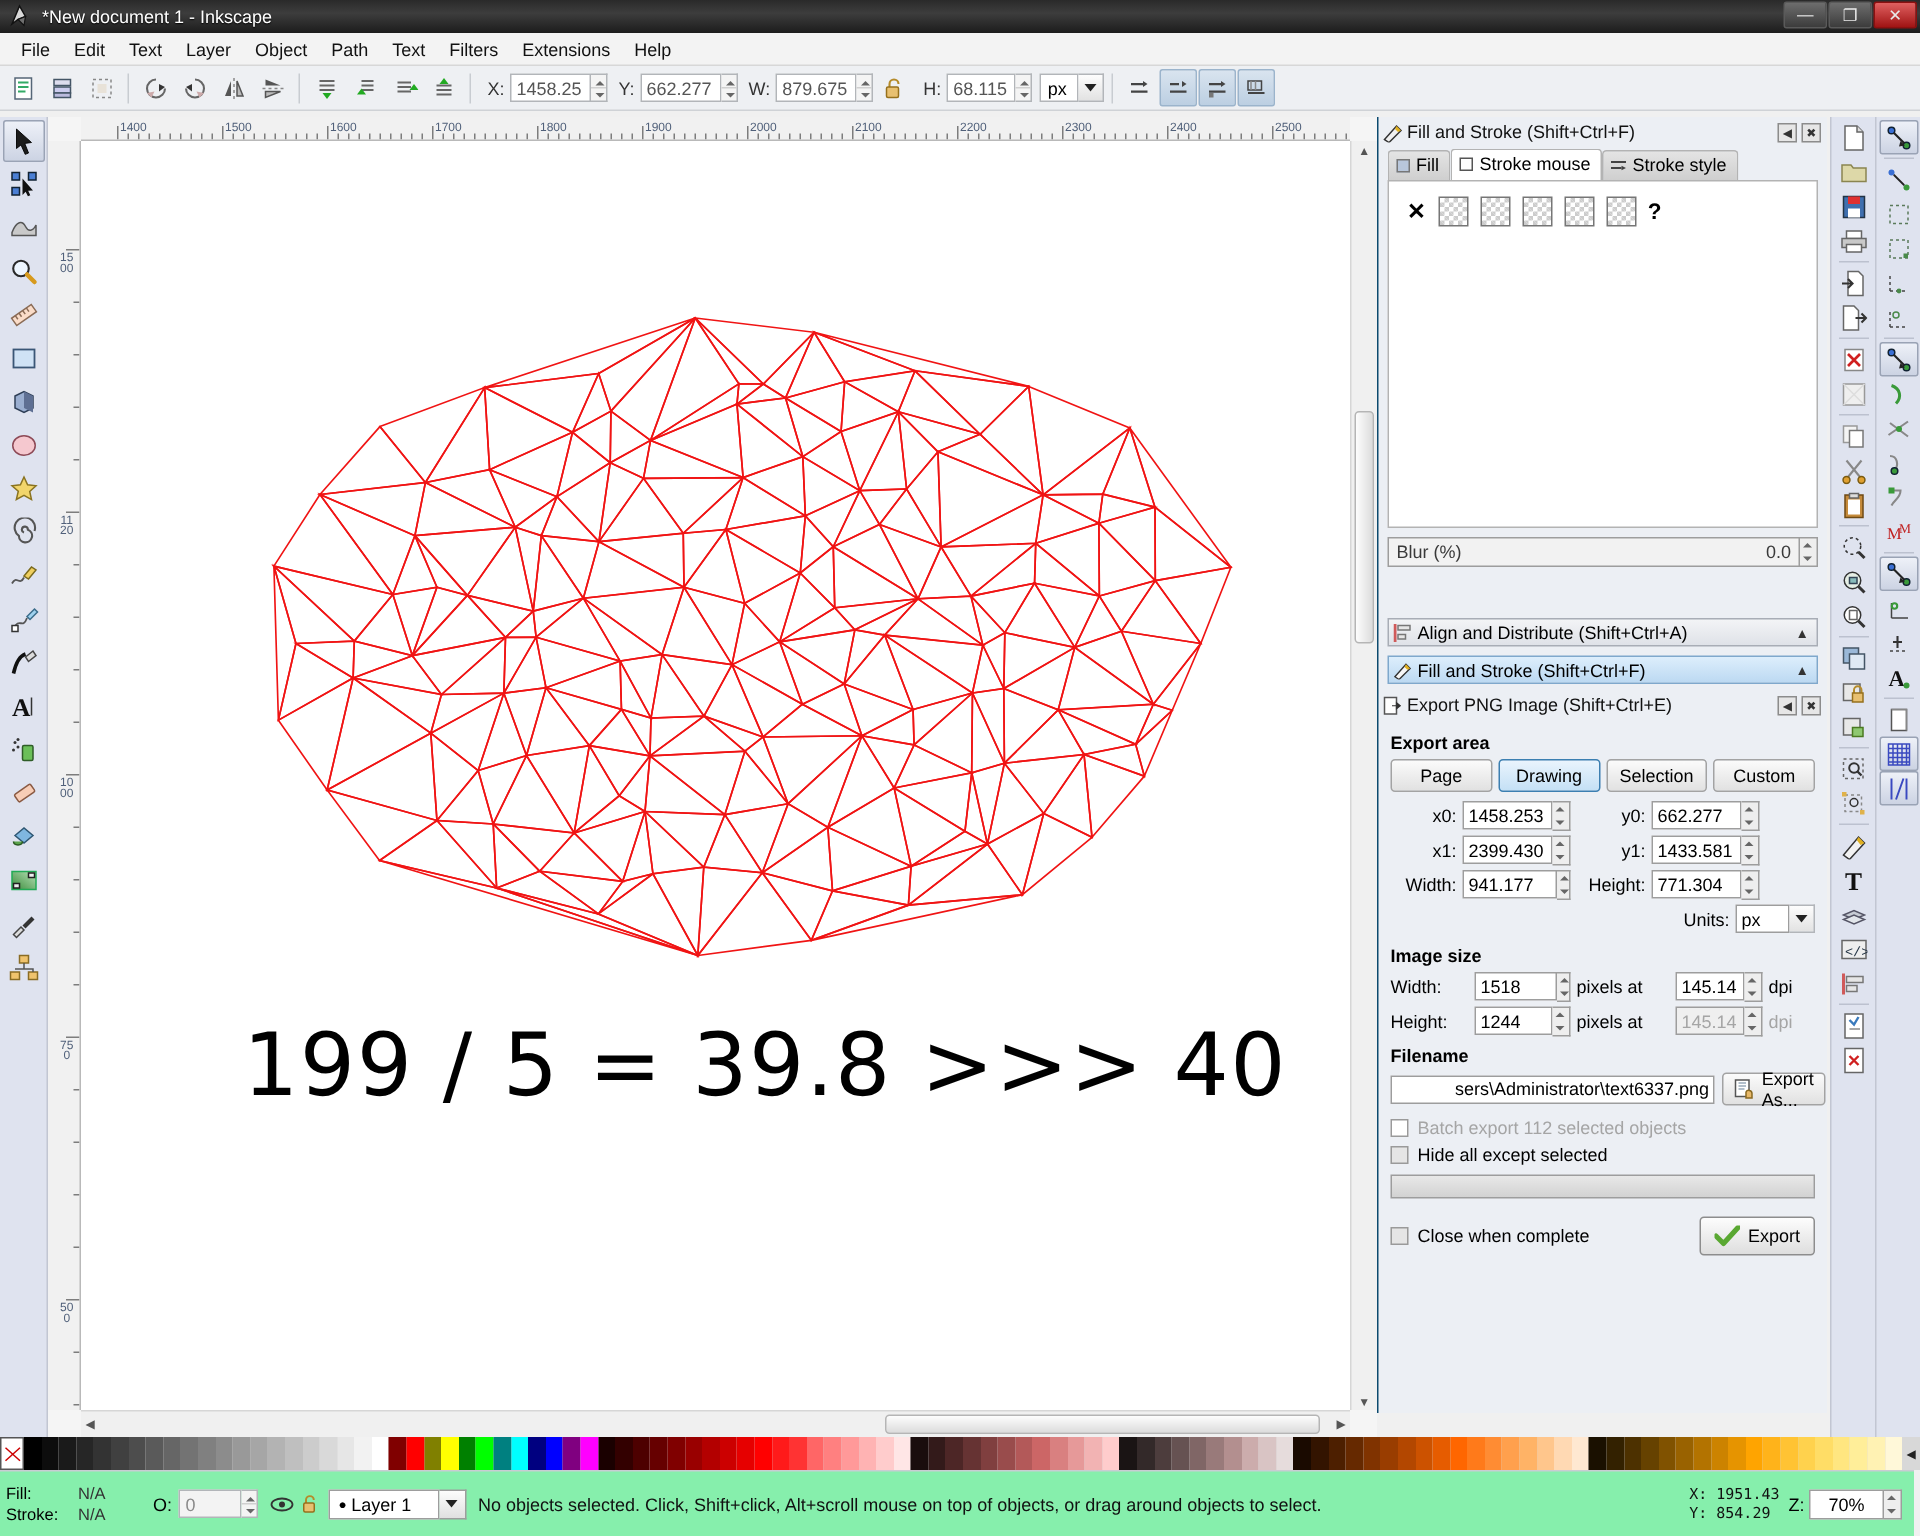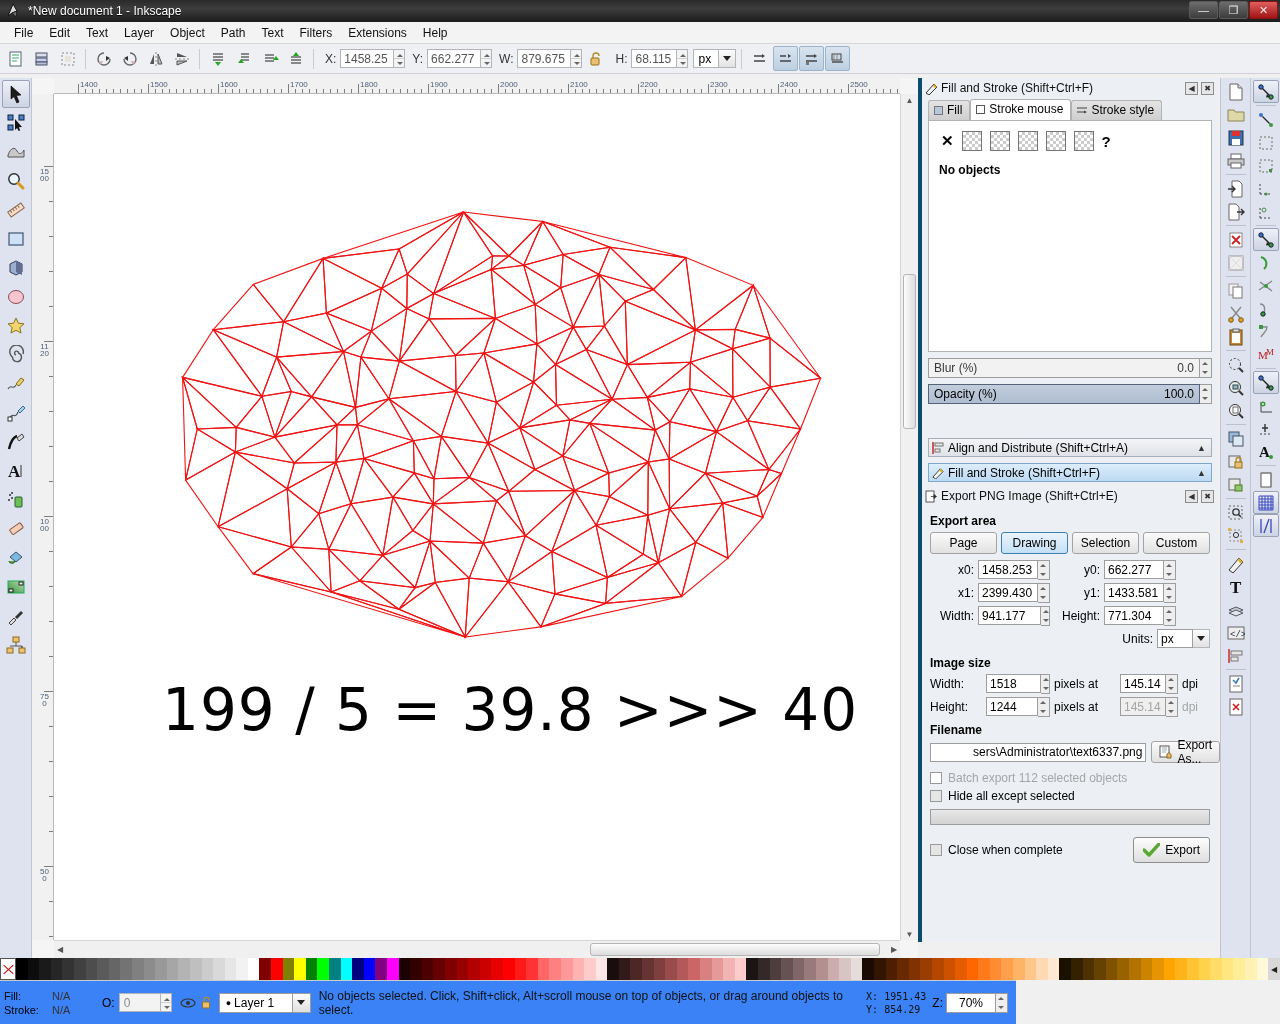--- a/index.html
+++ b/index.html
@@ -108,21 +108,21 @@
                background:linear-gradient(180deg,#fdfdfd,#dcdcdc); border:1px solid #b5b5b5; border-radius:3px;}
   .sb-arrow{ position:absolute; font-size:8px; color:#555; display:flex;align-items:center;justify-content:center;}
   .canvas-text {
     position:absolute; left:108px; top:582px;
     font-family:"DejaVu Sans", sans-serif; font-size:58px; color:#000; white-space:nowrap;
     letter-spacing:1px;
   }
 
   
   .dock { position:absolute; top:78px; left:918px; width:300px; bottom:82px;
-          background:#eceff4; border-left:4px solid #0c4a6e; }
+          background:#eceff4; border-left:1px solid #0c4a6e; }
   .panel-title { height:20px; display:flex; align-items:center; font-size:12px;
                  font-weight:400; color:#111; padding-left:3px; }
   .panel-title .pt-actions{ margin-left:auto; display:flex; gap:3px; padding-right:4px; }
   .ptbtn{ width:13px;height:13px;border:1px solid #8c8c8c;background:#e6e6e6;
           font-size:8px; display:flex;align-items:center;justify-content:center;color:#333;}
   .tabs { display:flex; padding-left:6px; height:22px; align-items:flex-end; }
   .tab { border:1px solid #b3b3b3; border-bottom:none; background:linear-gradient(180deg,#e4e4e4,#cfcfcf);
          padding:2px 7px 3px 5px; font-size:12px; display:flex;align-items:center;gap:4px;
          border-radius:3px 3px 0 0;}
   .tab.active{ background:#fff; padding-bottom:4px; }
@@ -197,22 +197,22 @@
   .palette{ position:absolute; left:0; bottom:44px; width:1280px; height:22px;
             background:#d8d8d8; display:flex; align-items:stretch; }
   .pal-none{ width:16px; border:1px solid #555; background:#fff; position:relative; flex:none;}
   .pal-none::before,.pal-none::after{content:'';position:absolute;left:1px;top:50%;width:13px;height:1px;background:#c00;}
   .pal-none::before{transform:rotate(42deg);} .pal-none::after{transform:rotate(-42deg);}
   .pal-swatch{ flex:1 1 auto; }
   .pal-arrow{ width:12px; background:#d8d8d8; display:flex;align-items:center;justify-content:center;
               font-size:8px; color:#222; flex:none;}
 
   
-  .statusbar{ position:absolute; left:0; bottom:0; width:1016px; height:44px;
-              background:#3b82f6; border-top:1px solid #c9ccd3; display:flex; align-items:center;}
+  .statusbar{ position:absolute; left:0; bottom:0; width:1276px; height:44px;
+              background:#86efac; border-top:1px solid #c9ccd3; display:flex; align-items:center;}
   .fs-block{ width:96px; padding-left:4px; font-size:11px; line-height:14px; }
   .fs-row{ display:flex; }
   .fs-key{ width:48px; } .fs-val{ color:#333; }
   .o-label{ font-size:12px; margin:0 4px 0 6px; }
   .o-field{ width:42px; height:19px; border:1px solid #b2b5b9; background:#f3f3f3;
             font-size:12px; color:#8a8a8a; display:flex;align-items:center;padding-left:4px;}
   .layer-sel{ height:20px; border:1px solid #9d9d9d; background:#fff; display:flex;align-items:center;
               font-size:12px; padding:0 6px; min-width:74px; }
   .layer-arrow{ width:18px;height:20px;border:1px solid #9d9d9d;border-left:none;
                 background:linear-gradient(180deg,#fdfdfd,#e0e0e0);display:flex;align-items:center;justify-content:center;}
@@ -1011,37 +1011,26 @@
     <div class="tabbody">
       <div class="paintrow">
         <span style="font-size:15px;font-weight:bold;">✕</span>
         <span class="swatch"></span>
         <span class="swatch"></span>
         <span class="swatch"></span>
         <span class="swatch"></span>
         <span class="swatch"></span>
         <span style="font-size:15px;font-weight:bold;">?</span>
       </div>
-      <div class="noobj">No objects</div>
     </div>
 
     <div class="slider-row">
       <div class="slider-box">
         <span>Blur (%)</span>
         <span>0.0</span>
-      </div>
-      <div class="minispin">
-          <i></i>
-          <i></i>
-        </div>
-    </div>
-    <div class="slider-row">
-      <div class="slider-box filled">
-        <span>Opacity (%)</span>
-        <span>100.0</span>
       </div>
       <div class="minispin">
           <i></i>
           <i></i>
         </div>
     </div>
 
     <div style="height:28px"></div>
 
     <div class="dialogbar">

